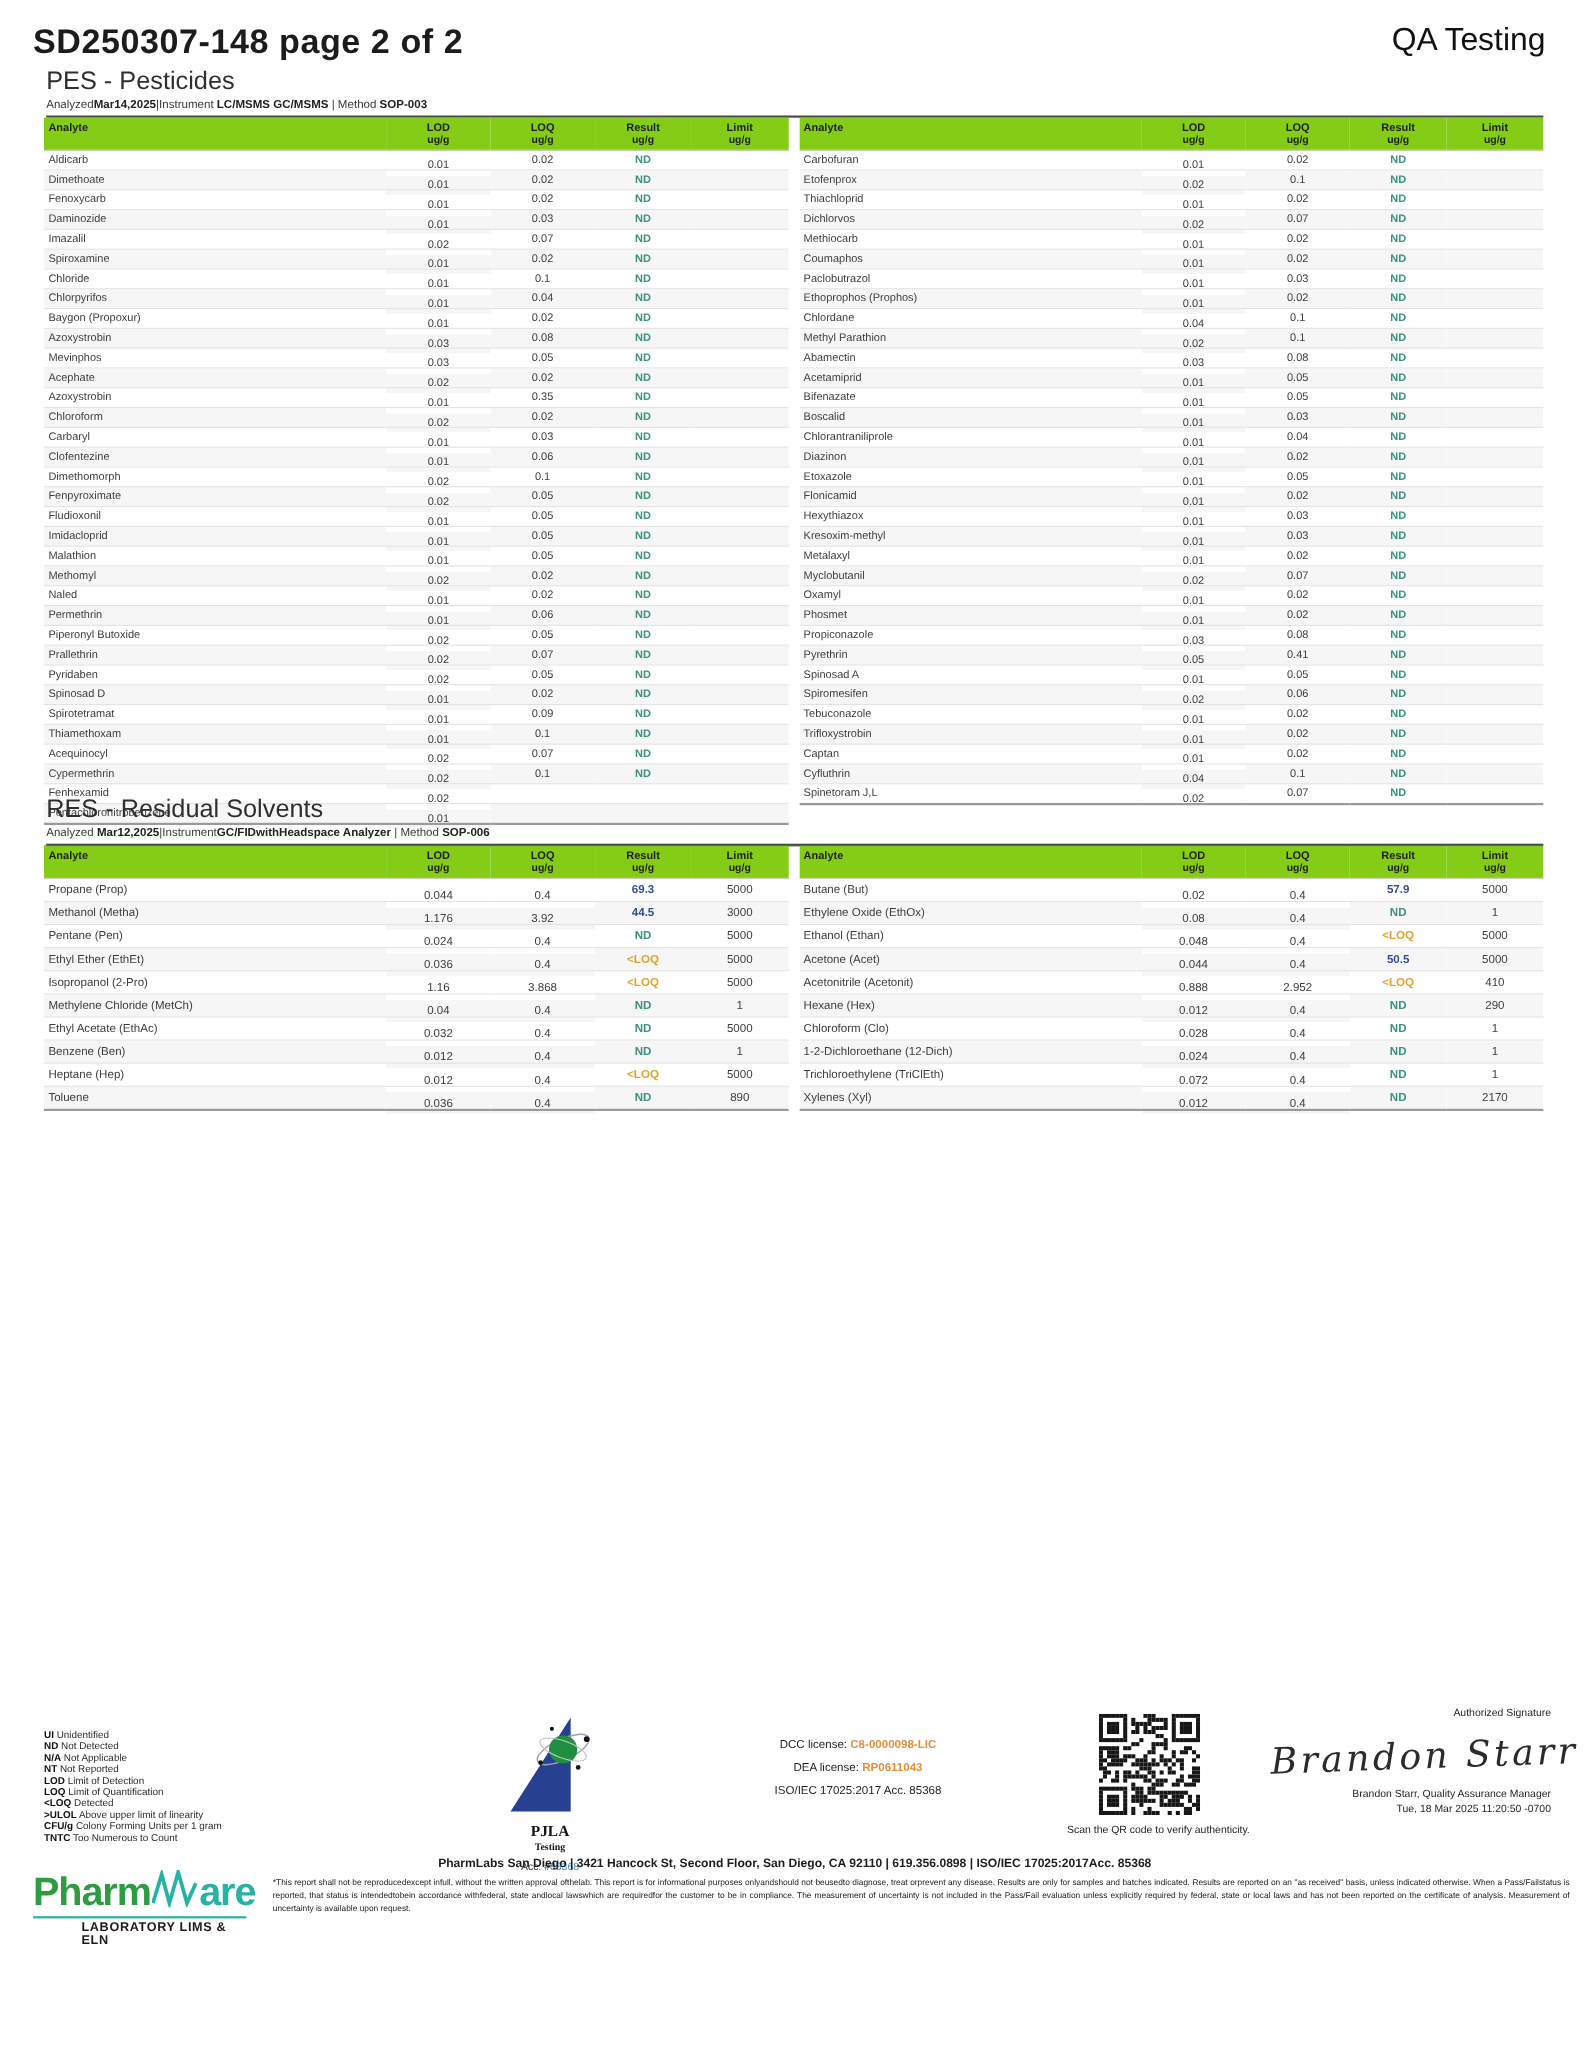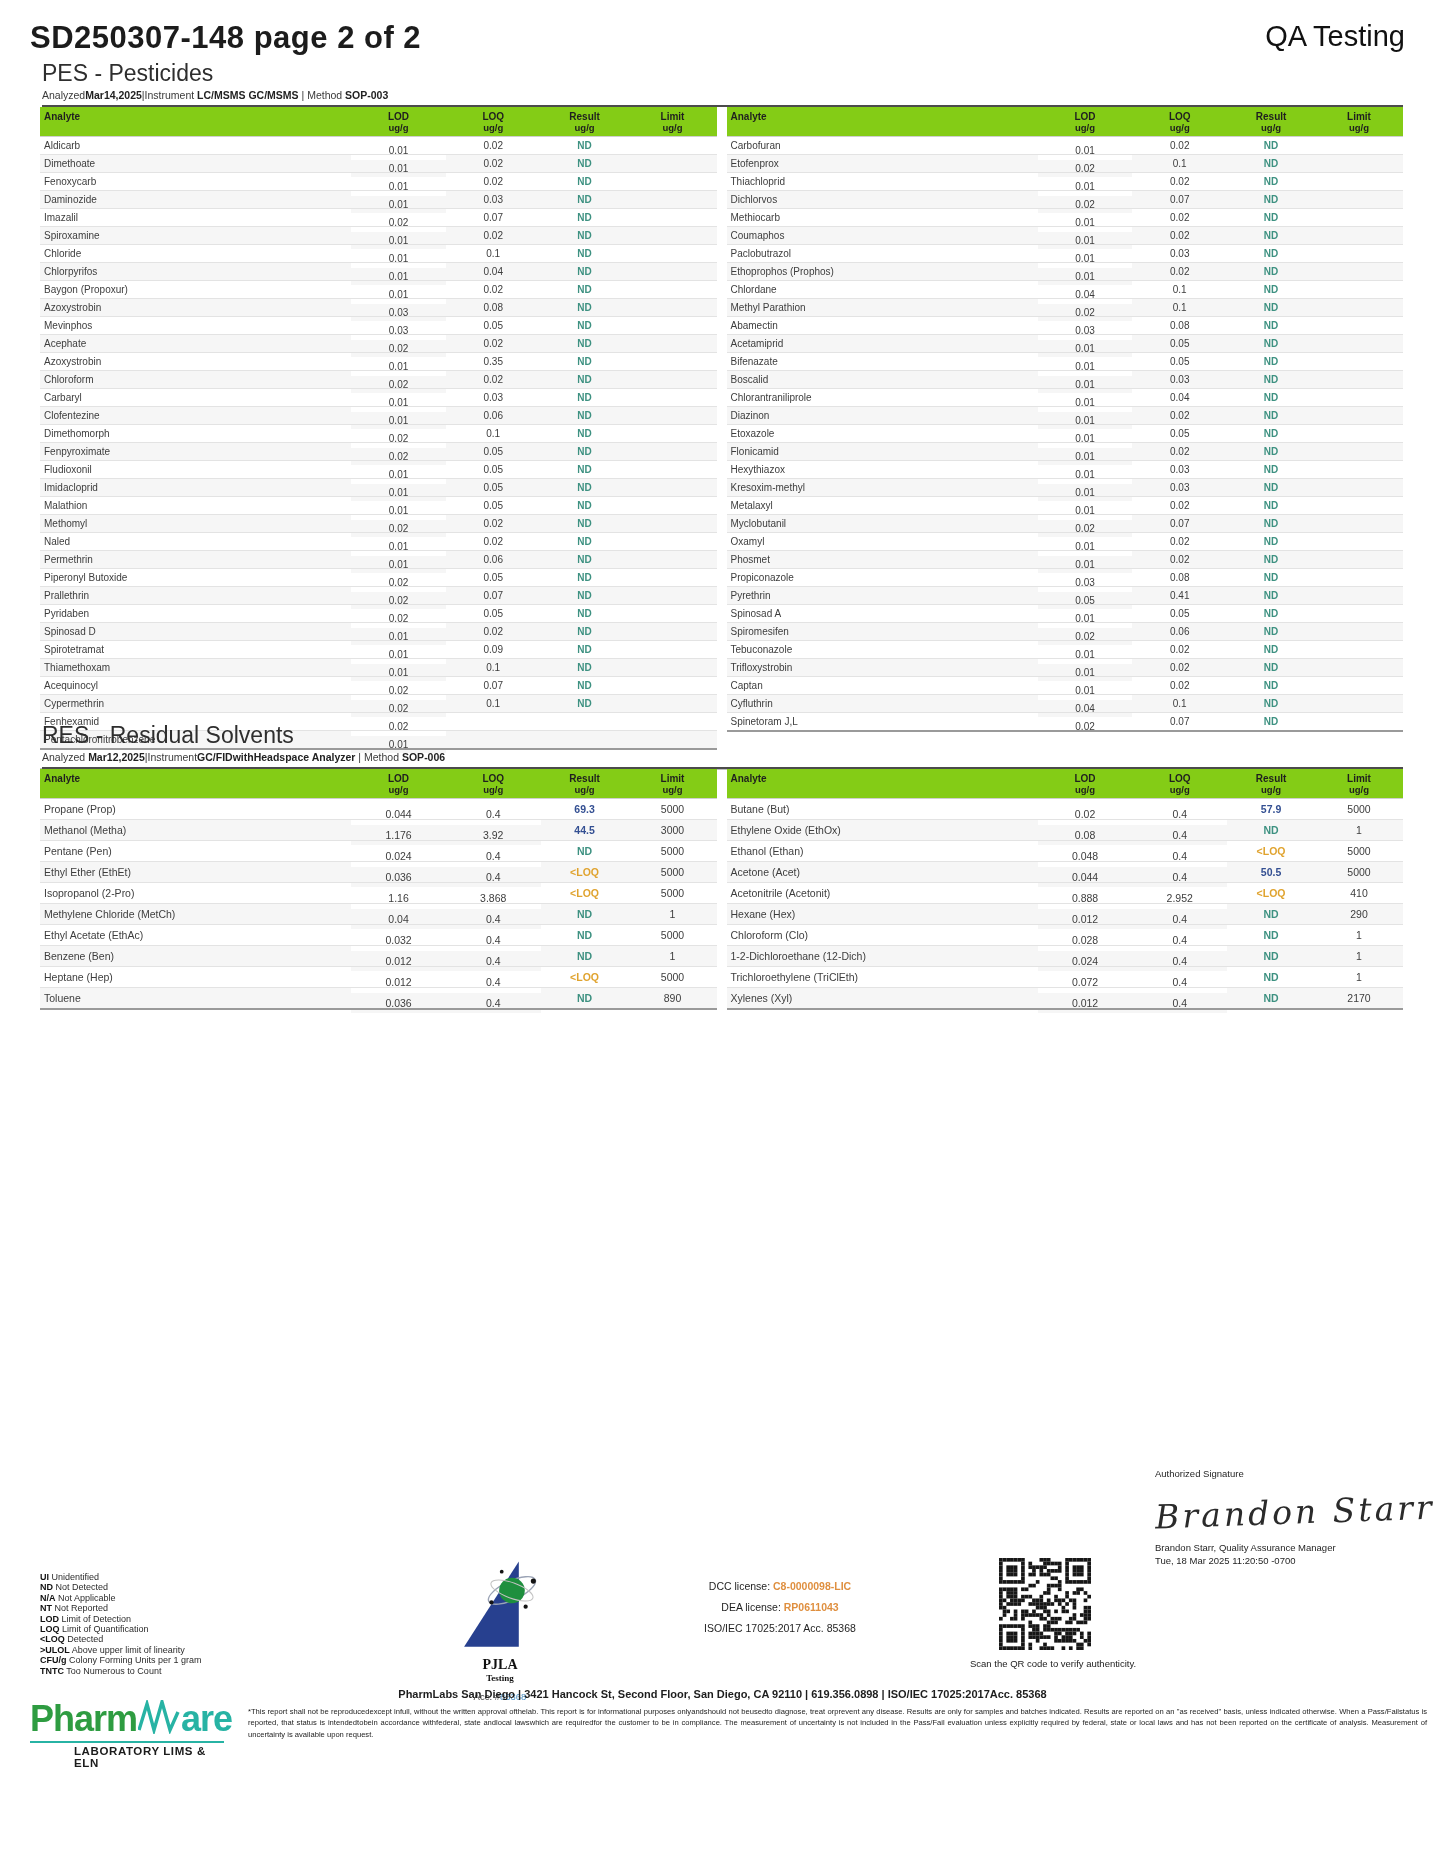--- a/index.html
+++ b/index.html
@@ -44,21 +44,21 @@
   .pjla-acc{font-size:9.5px;color:#333;margin-top:8px;}
   .pjla-acc .num{color:#4a90c4;}
   .lic{position:absolute;left:640px;top:1580px;width:280px;text-align:center;}
   .lic-line{font-size:10.5px;color:#1f1f1f;margin-bottom:9px;}
   .lic-val{color:#df8f3f;font-weight:bold;}
   .qr-wrap{position:absolute;left:970px;top:1558px;width:150px;text-align:center;}
   .qr{width:92px;height:92px;margin:0 auto;}
   .qr svg{width:100%;height:100%;}
   .qr rect{fill:#161616;}
   .qr-cap{font-size:9.5px;color:#222;margin-top:8px;white-space:nowrap;}
-  .sig{position:absolute;left:1155px;top:1468px;width:255px;text-align:left;}
+  .sig{position:absolute;left:1155px;top:1552px;width:255px;text-align:right;}
   .sig-label{font-size:9.5px;color:#1f1f1f;}
   .sig-script{font-family:"DejaVu Serif",serif;font-style:italic;font-size:33px;color:#2b2b2b;
               letter-spacing:3px;transform:rotate(-2deg);margin:14px 0 10px;white-space:nowrap;}
   .sig-name{font-size:9.5px;color:#1f1f1f;margin-top:8px;}
   .sig-date{font-size:9.5px;color:#1f1f1f;margin-top:2px;}
   .addr{position:absolute;left:0;right:0;top:1688px;text-align:center;font-size:11px;font-weight:600;color:#1d1d1d;}
   .disc{position:absolute;left:248px;right:18px;top:1706px;font-size:7.6px;color:#1c1c1c;line-height:1.5;text-align:justify;}
   .pw-logo{position:absolute;left:30px;top:1700px;width:210px;}
   .pw-row{display:flex;align-items:flex-end;}
   .pw-pharm{font-size:36px;font-weight:bold;color:#2e9c41;letter-spacing:-1px;line-height:1;}

